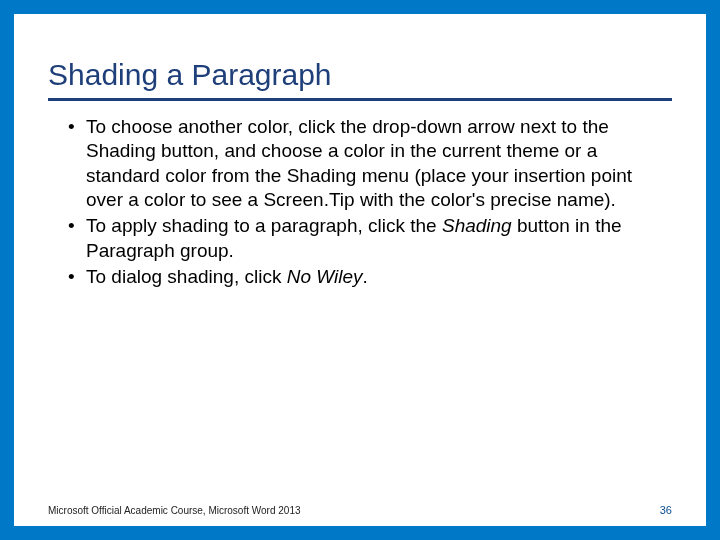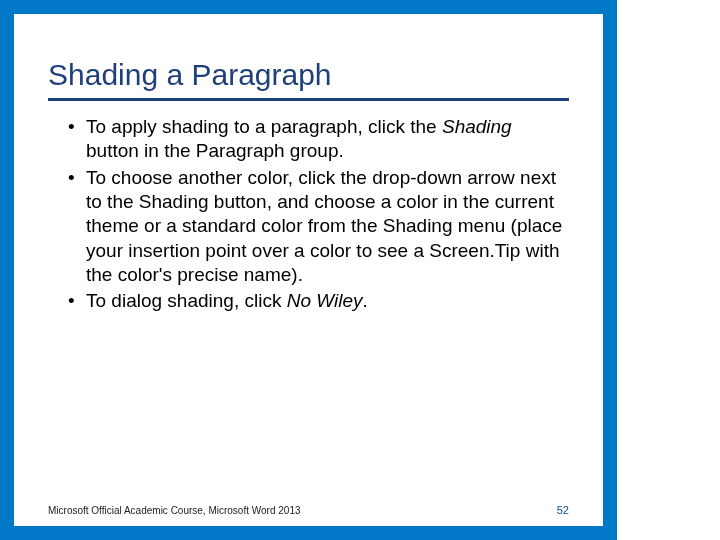--- a/index.html
+++ b/index.html
@@ -5,21 +5,21 @@
   html, body {
     margin: 0;
     padding: 0;
     width: 720px;
     height: 540px;
     font-family: Arial, Helvetica, sans-serif;
     background: #fff;
   }
   .slide {
     box-sizing: border-box;
-    width: 617px;
+    width: 720px;
     height: 540px;
     border: 14px solid #0078c8;
     position: relative;
     background: #fff;
   }
   .inner {
     position: absolute;
     top: 0;
     left: 0;
     right: 0;
@@ -79,29 +79,29 @@
 <body>
 
 <div class="slide">
   <div class="inner">
 
     <h1 class="title">Shading a Paragraph</h1>
     <hr class="title-rule">
 
     <ul class="bullets">
       <li>
-        <span>To apply shading to a paragraph, click the </span><span class="italic">Shading</span><span> button in the Paragraph group.</span>
+        <span>To choose another color, click the drop-down arrow next to the Shading button, and choose a color in the current theme or a standard color from the Shading menu (place your insertion point over a color to see a Screen.Tip with the color's precise name).</span><span class="italic"></span><span></span>
       </li>
       <li>
-        <span>To choose another color, click the drop-down arrow next to the Shading button, and choose a color in the current theme or a standard color from the Shading menu (place your insertion point over a color to see a Screen.Tip with the color's precise name).</span><span class="italic"></span><span></span>
+        <span>To apply shading to a paragraph, click the </span><span class="italic">Shading</span><span> button in the Paragraph group.</span>
       </li>
       <li>
         <span>To dialog shading, click </span><span class="italic">No Wiley</span><span>.</span>
       </li>
     </ul>
 
     <div class="footer">
       <span class="course">Microsoft Official Academic Course, Microsoft Word 2013</span>
-      <span class="pagenum">52</span>
+      <span class="pagenum">36</span>
     </div>
 
   </div>
 </div>
 
 </body></html>

